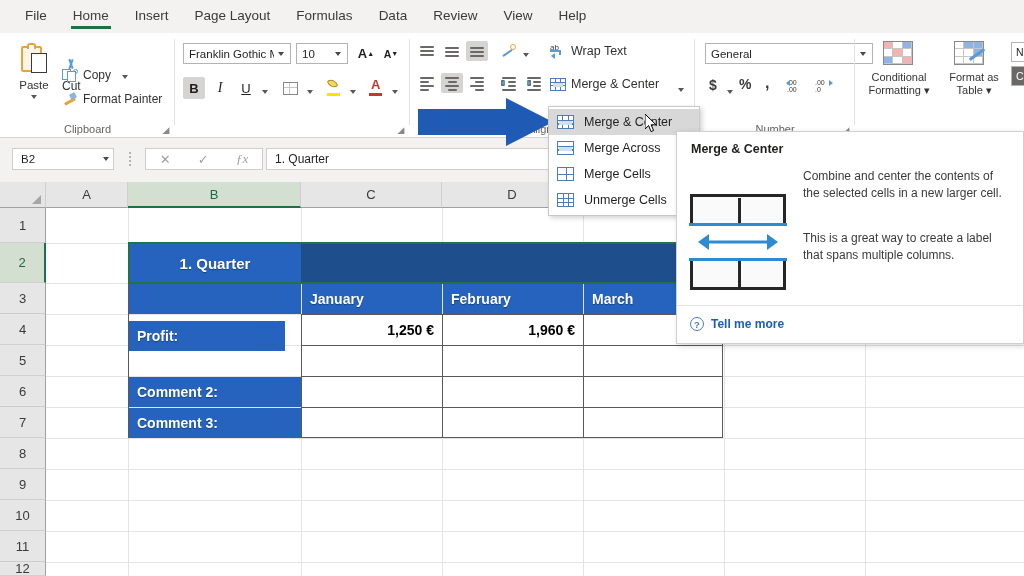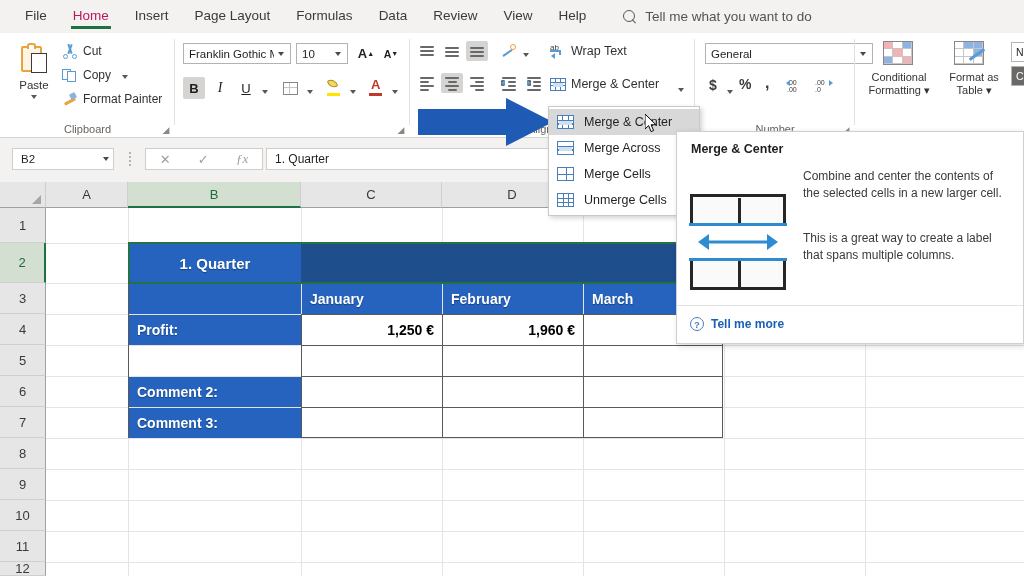--- a/index.html
+++ b/index.html
@@ -15,21 +15,21 @@
   
   .tabbar {
     position: absolute; left: 0; top: 0; width: 1024px; height: 33px;
     background: #f3f2f1; display: flex; align-items: center; gap: 0px;
     padding-left: 12px;
   }
   .tab {
     font-size: 13.5px; color: #3b3a39; padding: 6px 13px 7px 13px;
     position: relative; white-space: nowrap; line-height: 1;
   }
-  .tab.active { color: #be185d; font-weight: 400; }
+  .tab.active { color: #404040; font-weight: 400; }
   .tab.active::after {
     content: ""; position: absolute; left: 11px; right: 11px; bottom: 1px;
     height: 2.5px; background: #1e7145;
   }
   .tellme {
     display: flex; align-items: center; gap: 8px; margin-left: 24px;
     font-size: 13.5px; color: #55534f;
   }
   .mag { width: 14px; height: 14px; display:inline-block; position: relative; }
   .mag::before {
@@ -331,40 +331,36 @@
   <div class="tabbar">
     <div class="tab"><span>File</span></div>
     <div class="tab active"><span>Home</span></div>
     <div class="tab"><span>Insert</span></div>
     <div class="tab"><span>Page Layout</span></div>
     <div class="tab"><span>Formulas</span></div>
     <div class="tab"><span>Data</span></div>
     <div class="tab"><span>Review</span></div>
     <div class="tab"><span>View</span></div>
     <div class="tab"><span>Help</span></div>
-    <div class="tellme">
-      <span class="mag"></span>
-      <span>Tell me what you want to do</span>
-    </div>
   </div>
 
   <div class="ribbon">
 
     <div class="group" style="left:0px; width:175px;">
       <div class="paste-btn">
         <div class="clipicon">
           <div class="board"></div>
             <div class="clip"></div>
             <div class="page"></div>
         </div>
         <div class="paste-label">Paste</div>
         <div class="caret-sm"></div>
       </div>
 
-      <div class="cb-item" style="left:62px; top:10px;">
+      <div class="cb-item" style="left:62px; top:25px;flex-direction:column;">
         <span class="cb-ico ico-scissors">
             <i></i>
             <i></i>
           </span>
         <span>Cut</span>
       </div>
       <div class="cb-item" style="left:62px; top:34px;">
         <span class="cb-ico ico-copy">
             <span class="c1"></span>
             <span class="c2"></span>
@@ -726,21 +722,21 @@
     <div class="cell hdrblue" style="left:302px; top:102px; width:140px; height:30px; padding-left:8px;">
       <span>January</span>
     </div>
     <div class="cell hdrblue" style="left:443px; top:102px; width:140px; height:30px; padding-left:8px;">
       <span>February</span>
     </div>
     <div class="cell hdrblue" style="left:584px; top:102px; width:140px; height:30px; padding-left:8px;">
       <span>March</span>
     </div>
 
-    <div class="cell hdrblue" style="left:129px; top:133px; width:172px; height:30px; padding-left:8px;">
+    <div class="cell hdrblue" style="left:129px; top:139px; width:156px; height:30px; padding-left:8px;">
       <span>Profit:</span>
     </div>
     <div class="cell num" style="left:302px; top:133px; width:140px; height:30px;">
       <span>1,250 €</span>
     </div>
     <div class="cell num" style="left:443px; top:133px; width:140px; height:30px;">
       <span>1,960 €</span>
     </div>
     <div class="cell num" style="left:584px; top:133px; width:140px; height:30px;">
       <span>2,56</span>

